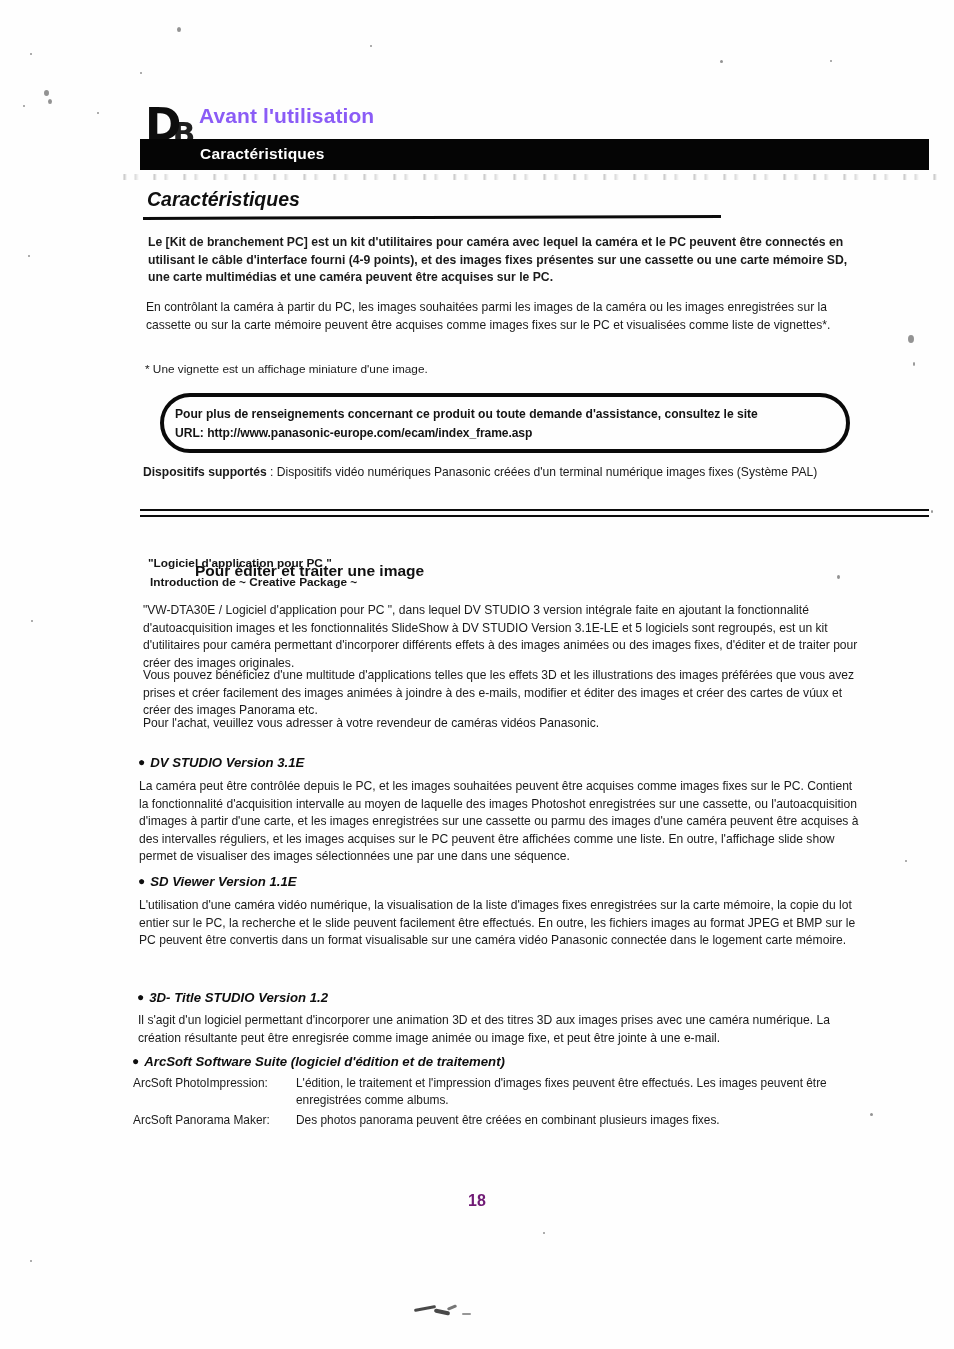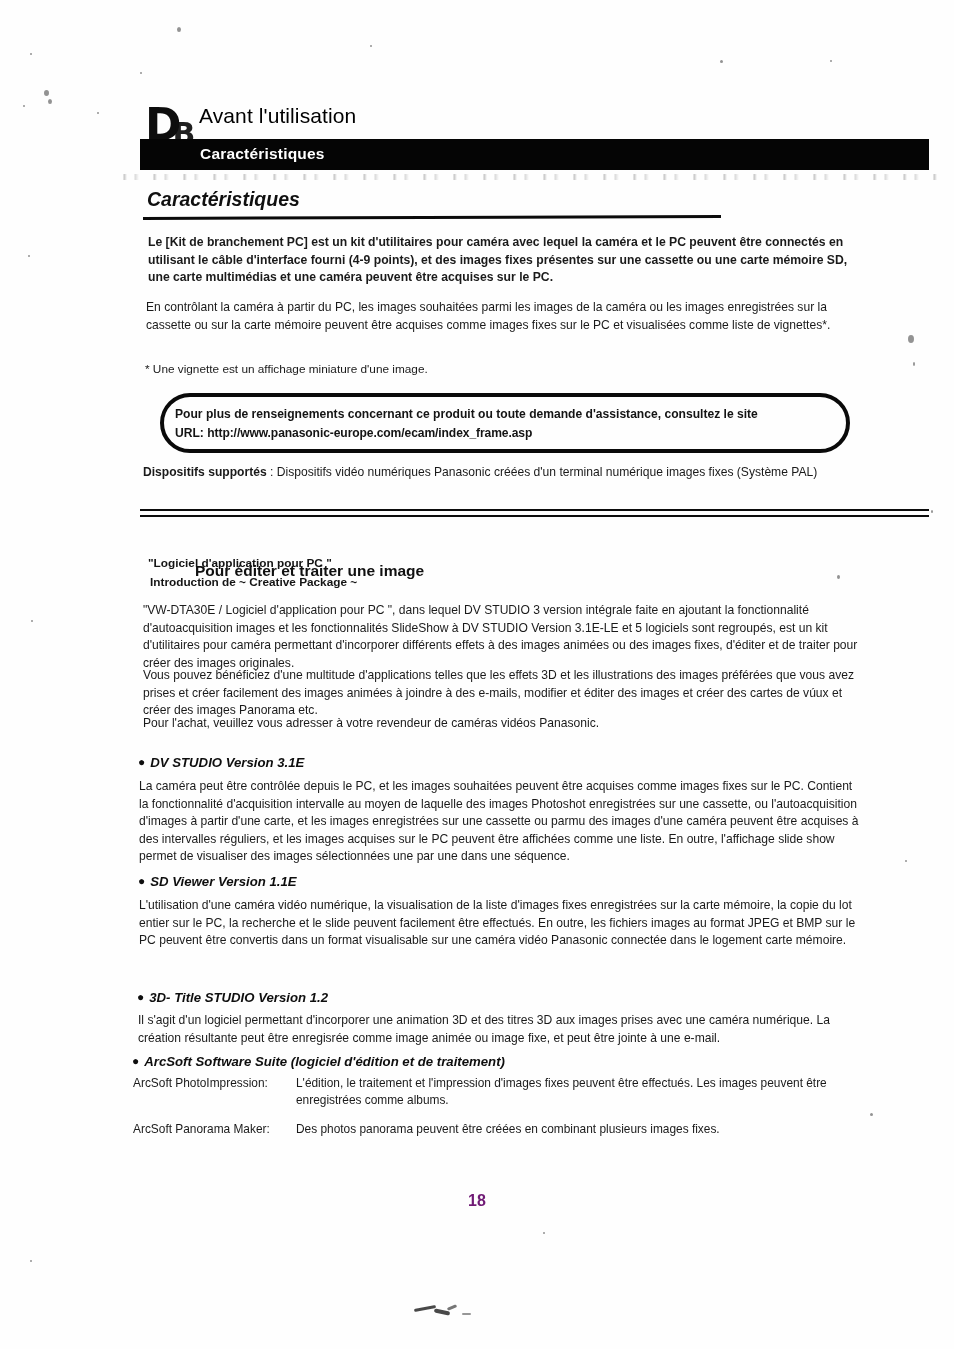--- a/index.html
+++ b/index.html
@@ -60,23 +60,23 @@
     position: relative;
     left: -6px;
     top: 4px;
     opacity: .92;
   }
   .chapter-title {
     position: absolute;
     left: 199px;
     top: 104px;
     font-size: 21px;
-    font-weight: 400;
+    font-weight: 700;
     letter-spacing: .1px;
-    color: #000000;
+    color: #8b5cf6;
   }
   .black-bar {
     position: absolute;
     left: 140px;
     top: 139px;
     width: 789px;
     height: 31px;
     background: #050505;
   }
   .black-bar-label {
@@ -324,21 +324,21 @@
 
   <div class="bullet-head" style="left:132px;top:1054px;">
     <span class="dot">●</span><span>ArcSoft Software Suite (logiciel d'édition et de traitement)</span>
   </div>
 
   <div class="arc-table">
     <div class="arc-row">
       <div class="arc-label">ArcSoft PhotoImpression:</div>
       <div class="arc-desc">L'édition, le traitement et l'impression d'images fixes peuvent être effectués. Les images peuvent être enregistrées comme albums.</div>
     </div>
-    <div class="arc-row" style="margin-top:12px;">
+    <div class="arc-row" style="margin-top:3px;">
       <div class="arc-label">ArcSoft Panorama Maker:</div>
       <div class="arc-desc">Des photos panorama peuvent être créées en combinant plusieurs images fixes.</div>
     </div>
   </div>
 
   <div class="page-number">18</div>
 
   <div class="smudge" style="left:414px;top:1307px;width:22px;height:3px;transform:rotate(-10deg);border-radius:2px;"></div>
   <div class="smudge" style="left:434px;top:1310px;width:16px;height:4px;transform:rotate(12deg);border-radius:2px;"></div>
   <div class="smudge" style="left:447px;top:1306px;width:10px;height:3px;transform:rotate(-22deg);border-radius:2px;opacity:.6;"></div>

